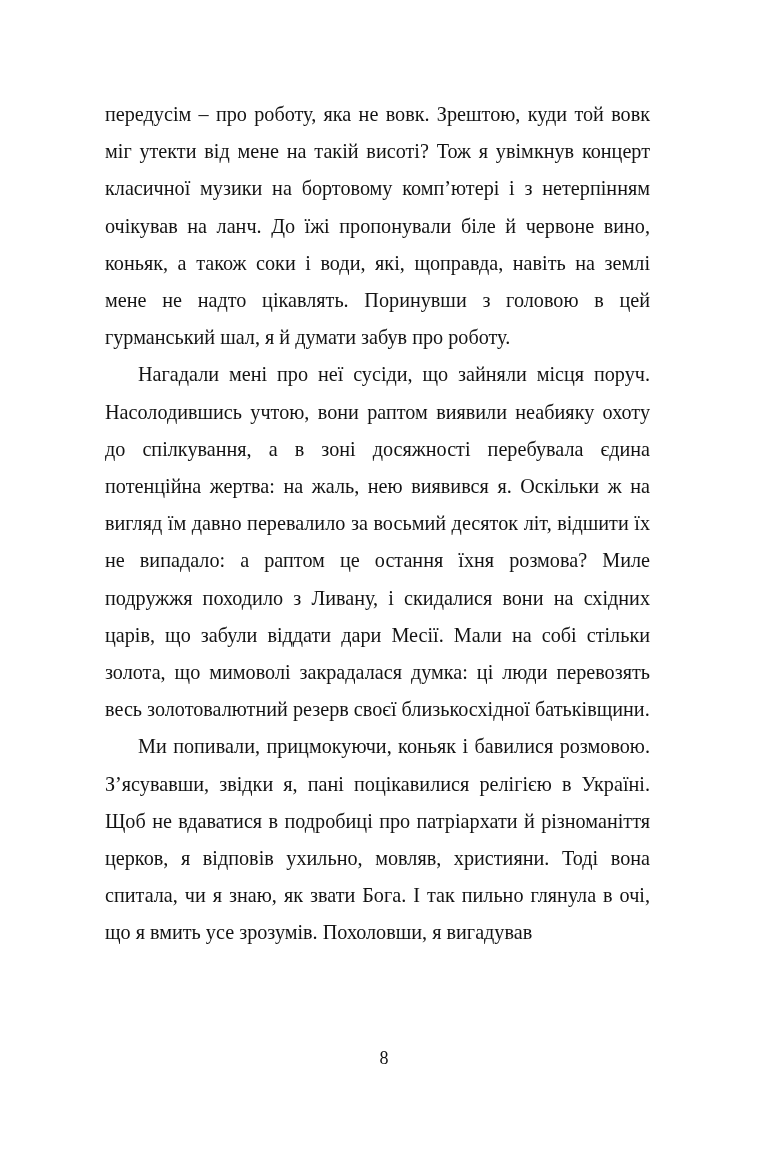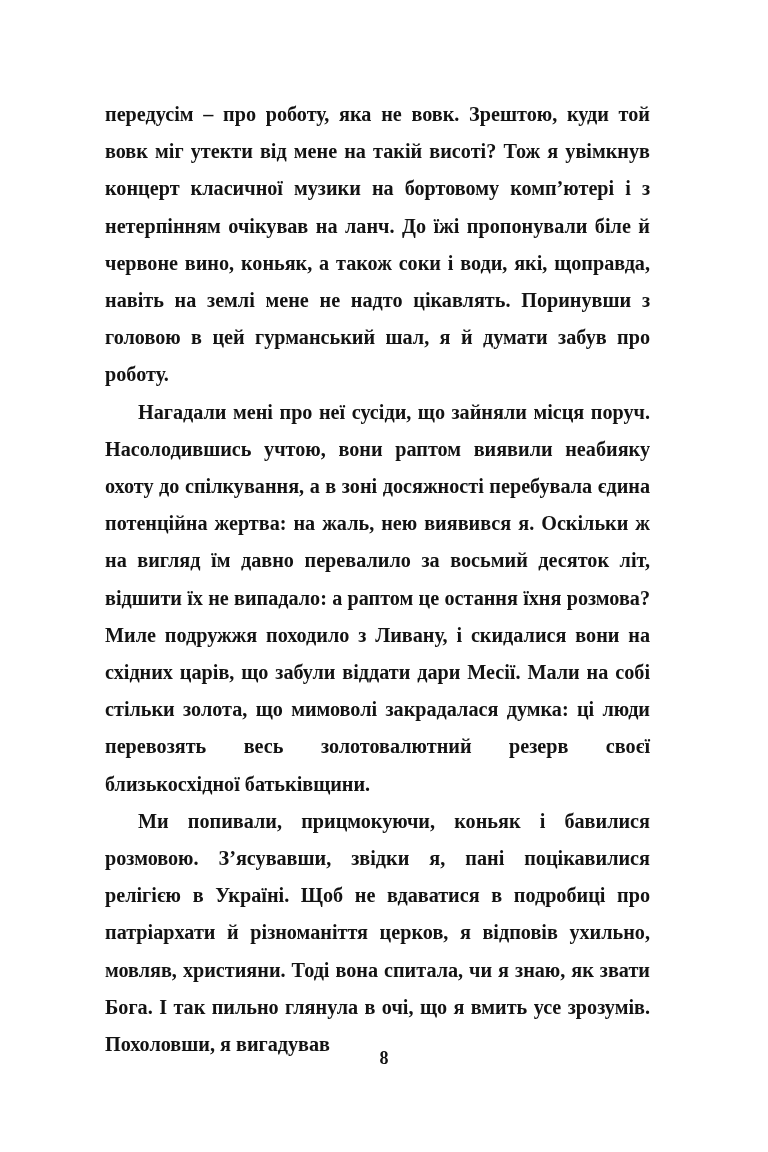--- a/index.html
+++ b/index.html
@@ -14,21 +14,20 @@
     font-family: "Liberation Serif", "DejaVu Serif", serif;
     color: #131313;
     overflow: hidden;
   }
   .page {
     box-sizing: border-box;
     width: 768px;
     height: 1080px;
     padding: 96px 118px 0 105px;
     position: relative;
-    font-weight: bold;
   }
   .body-text {
     font-size: 20.2px;
     line-height: 37.2px;
     text-align: justify;
     text-justify: inter-word;
     hyphens: manual;
     color: #131313;
   }
   .body-text p {

